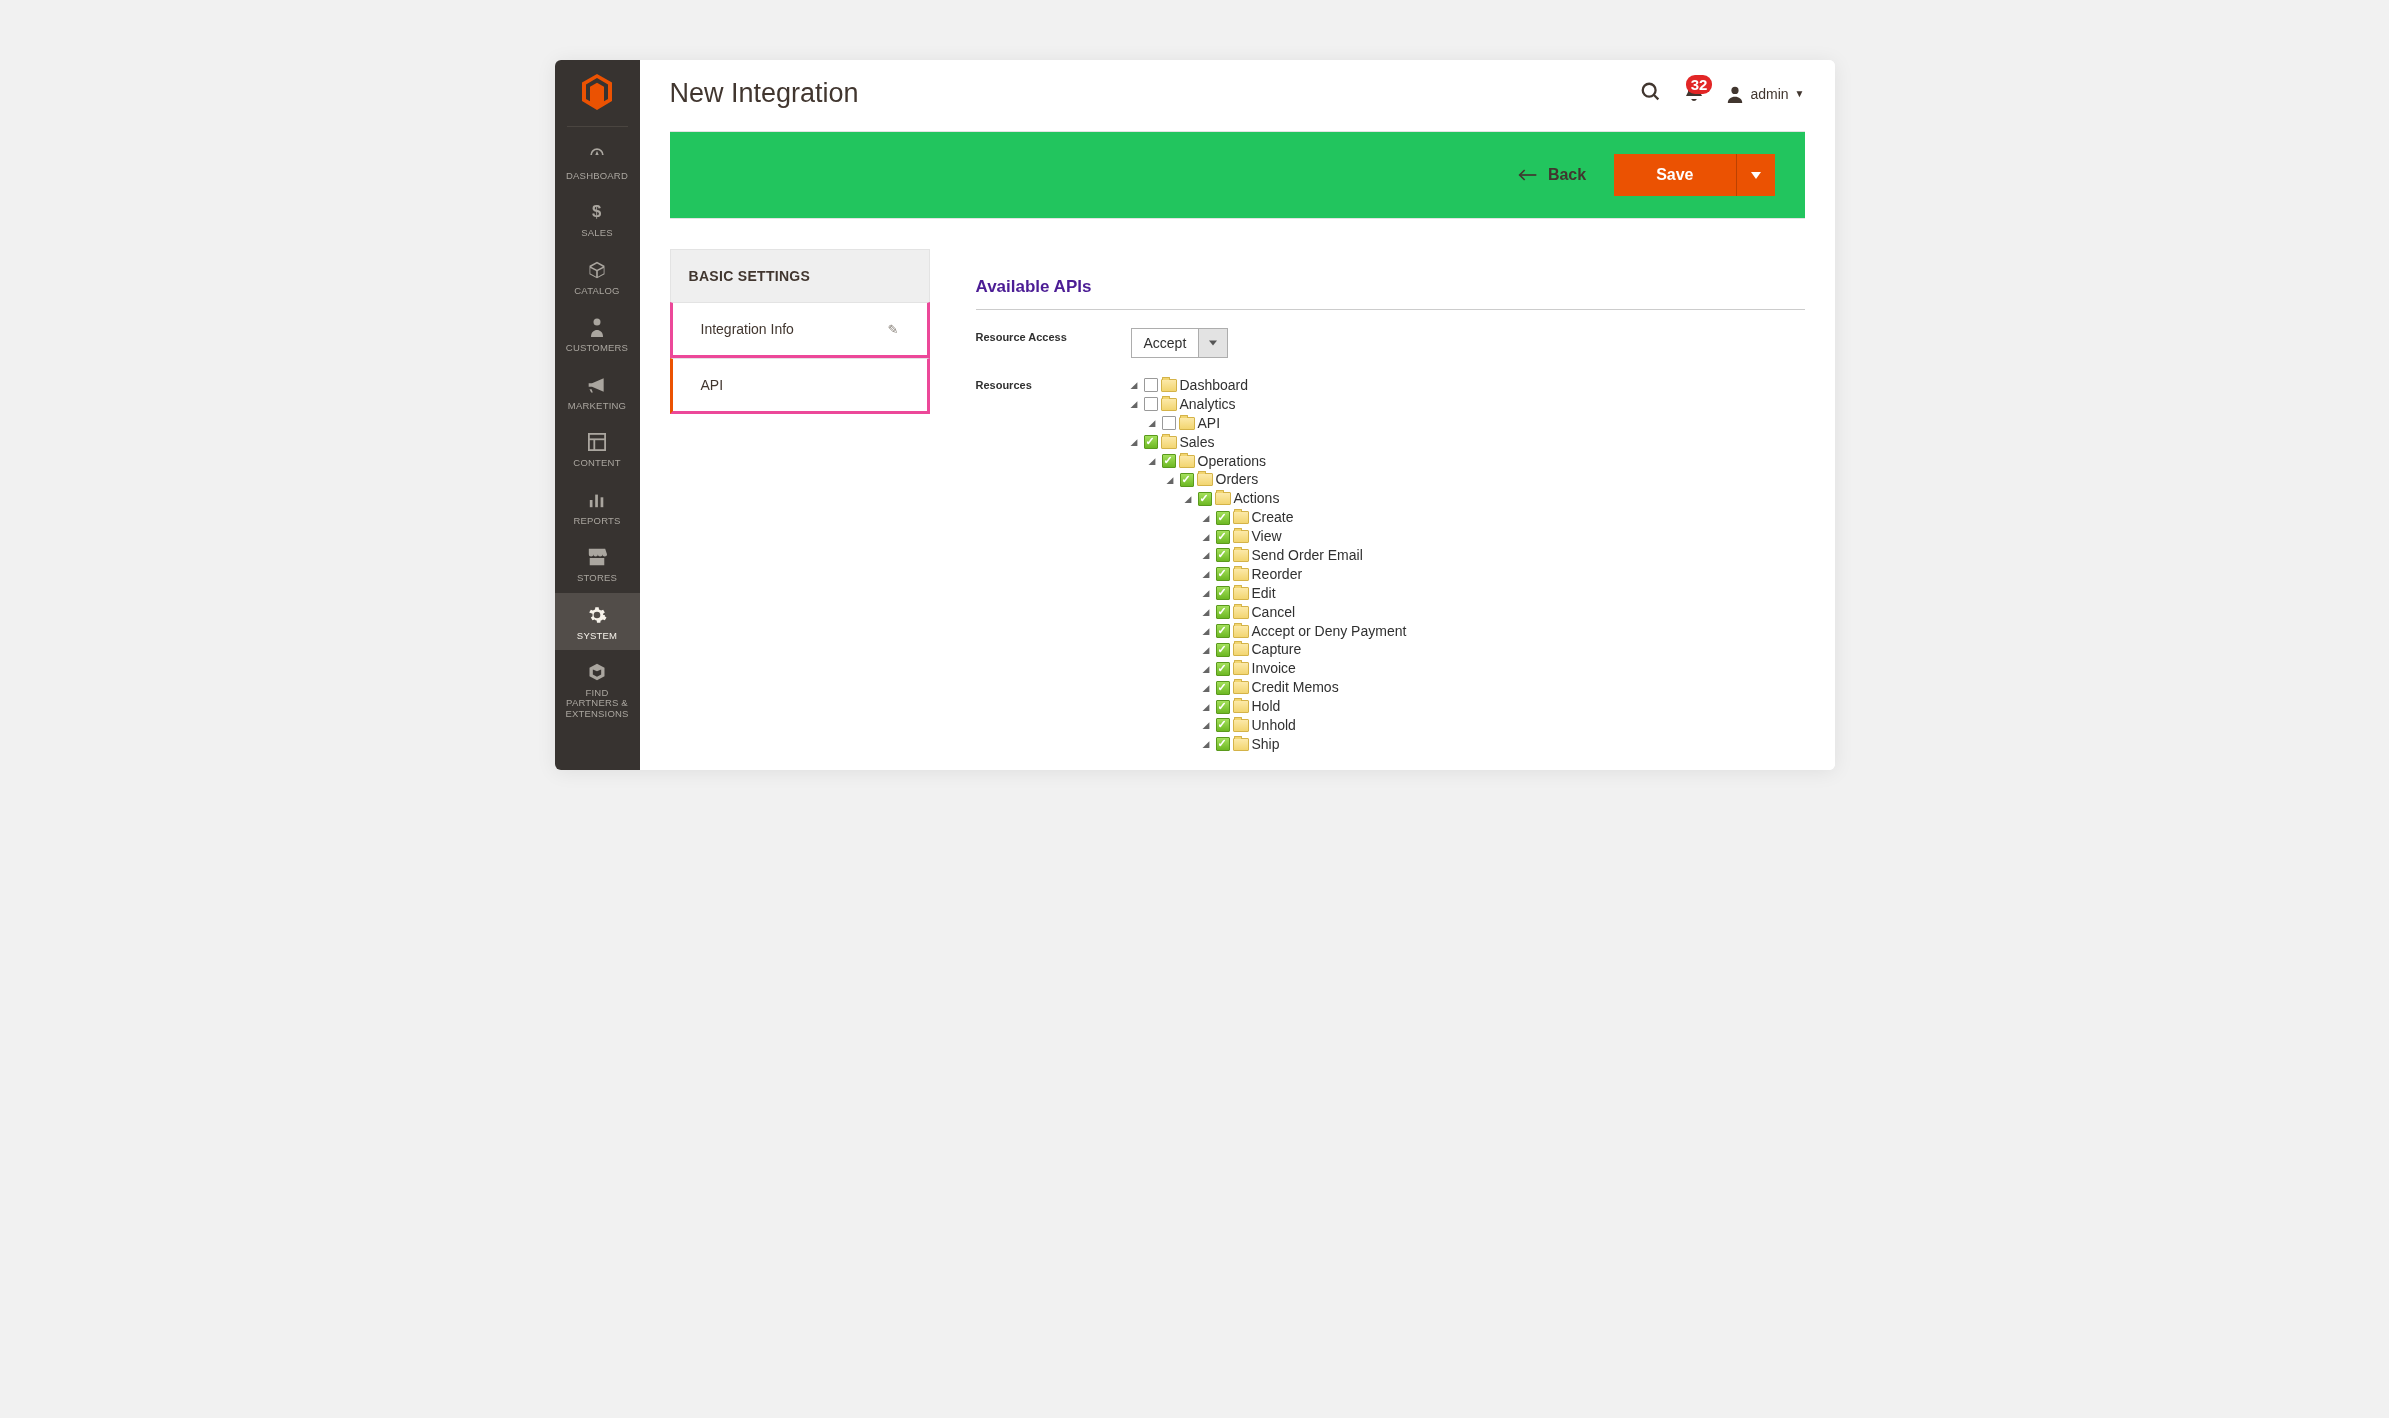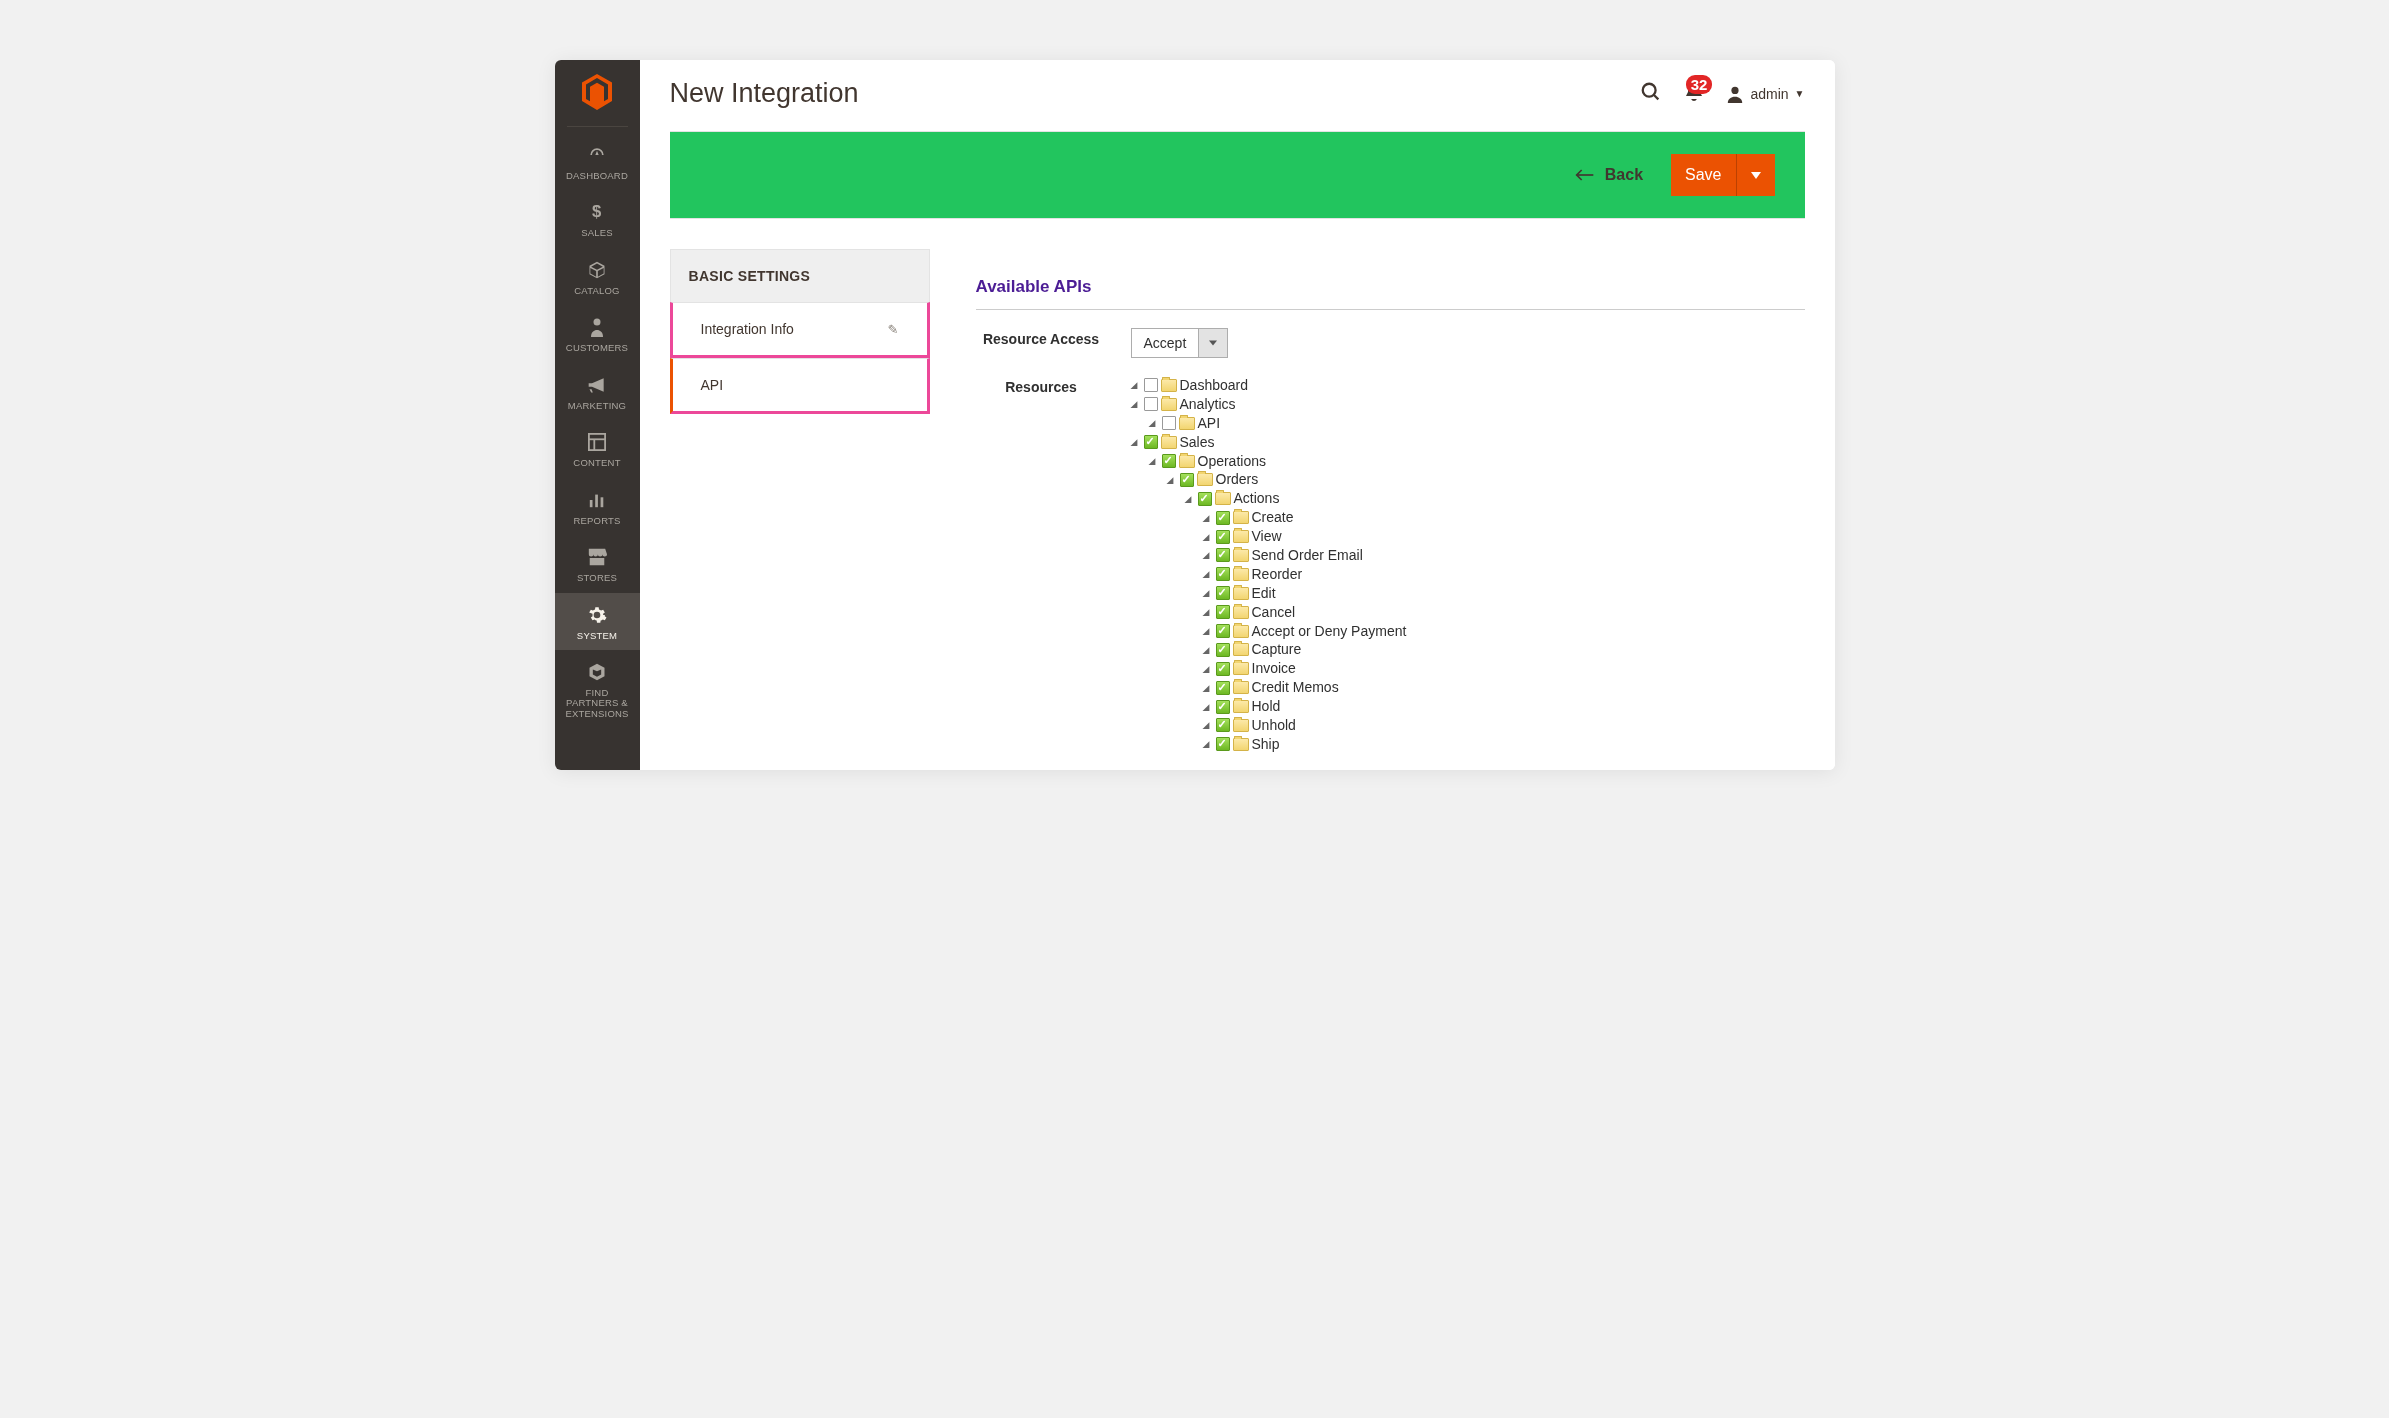--- a/index.html
+++ b/index.html
@@ -16,32 +16,32 @@
 .header-row { display: flex; align-items: center; justify-content: space-between; padding: 18px 30px 22px; }
 .page-title { font-size: 27px; font-weight: 400; color: #41362f; }
 .header-controls { display: flex; align-items: center; gap: 22px; }
 .header-icon { cursor: pointer; color: #41362f; position: relative; }
 .notif-badge { position: absolute; top: -6px; right: -8px; background: #e22626; color: #fff; font-size: 15px; border-radius: 9px; padding: 1px 5px; font-weight: 600; }
 .admin-user { display: flex; align-items: center; gap: 6px; cursor: pointer; color: #41362f; font-size: 14px; }
 .admin-user .caret { font-size: 10px; }
 .action-bar { background: #22c55e; border: 1px solid #e3e3e3; border-left: none; border-right: none; padding: 22px 30px; display: flex; justify-content: flex-end; align-items: center; gap: 28px; margin: 0 30px 30px; }
 .back-btn { display: flex; align-items: center; gap: 10px; cursor: pointer; font-size: 16px; color: #41362f; font-weight: 600; }
 .save-group { display: flex; }
-.save-btn { background: #eb5202; color: #fff; border: none; padding: 12px 14px; font-size: 16px; font-weight: 400; cursor: pointer; }
+.save-btn { background: #eb5202; color: #fff; border: none; padding: 12px 42px; font-size: 16px; font-weight: 700; cursor: pointer; }
 .save-dropdown-btn { background: #eb5202; border: none; border-left: 1px solid rgba(0,0,0,0.2); padding: 12px 14px; cursor: pointer; color: #fff; }
 .content-row { display: flex; padding: 0 30px; gap: 46px; }
 .side-panel { width: 260px; flex-shrink: 0; }
 .panel-header { background: #efefef; padding: 18px 18px; font-size: 14px; font-weight: 700; color: #41362f; letter-spacing: 0.3px; border: 1px solid #e3e3e3; border-bottom: none; }
 .panel-tab { background: #fff; padding: 18px 28px; font-size: 14px; color: #41362f; border: 3px solid #ec4899; border-top: 1px solid #e3e3e3; cursor: pointer; display: flex; align-items: center; justify-content: space-between; }
 .panel-tab.active { border-left: 3px solid #eb5202; font-weight: 400; }
 .panel-tab .edit-icon { color: #8a837b; font-size: 13px; }
 .form-area { flex: 1; padding-top: 28px; }
 .section-title { font-size: 17px; font-weight: 600; color: #4c1d95; padding-bottom: 12px; border-bottom: 1px solid #ccc; margin-bottom: 18px; }
 .form-row { display: flex; margin-bottom: 18px; }
-.form-label { width: 155px; text-align: center; padding-right: 24px; font-size: 14px; font-weight: 600; color: #303030; line-height: 1.3; padding-top: 2px; }
+.form-label { width: 155px; text-align: left; padding-right: 24px; font-size: 11px; font-weight: 600; color: #303030; line-height: 1.3; padding-top: 2px; }
 .form-control { flex: 1; }
 .select-wrap { display: inline-flex; border: 1px solid #adadad; }
 .select-wrap .select-value { padding: 6px 12px; font-size: 14px; color: #303030; background: #fff; }
 .select-wrap .select-caret { padding: 6px 10px; background: #e3e3e3; border-left: 1px solid #adadad; display: flex; align-items: center; }
 .tree { font-size: 14px; color: #303030; line-height: 1.35; }
 .tree-node { display: flex; align-items: center; gap: 3px; padding: 0; }
 .tree-children { padding-left: 18px; }
 .tree-toggle { width: 10px; font-size: 9px; color: #666; cursor: pointer; user-select: none; }
 .tree-checkbox { width: 14px; height: 14px; border: 1px solid #999; background: #fff; display: inline-block; flex-shrink: 0; position: relative; border-radius: 1px; }
 .tree-checkbox.checked { background: linear-gradient(#a4e05c, #6db823); border-color: #5a9a1c; }

